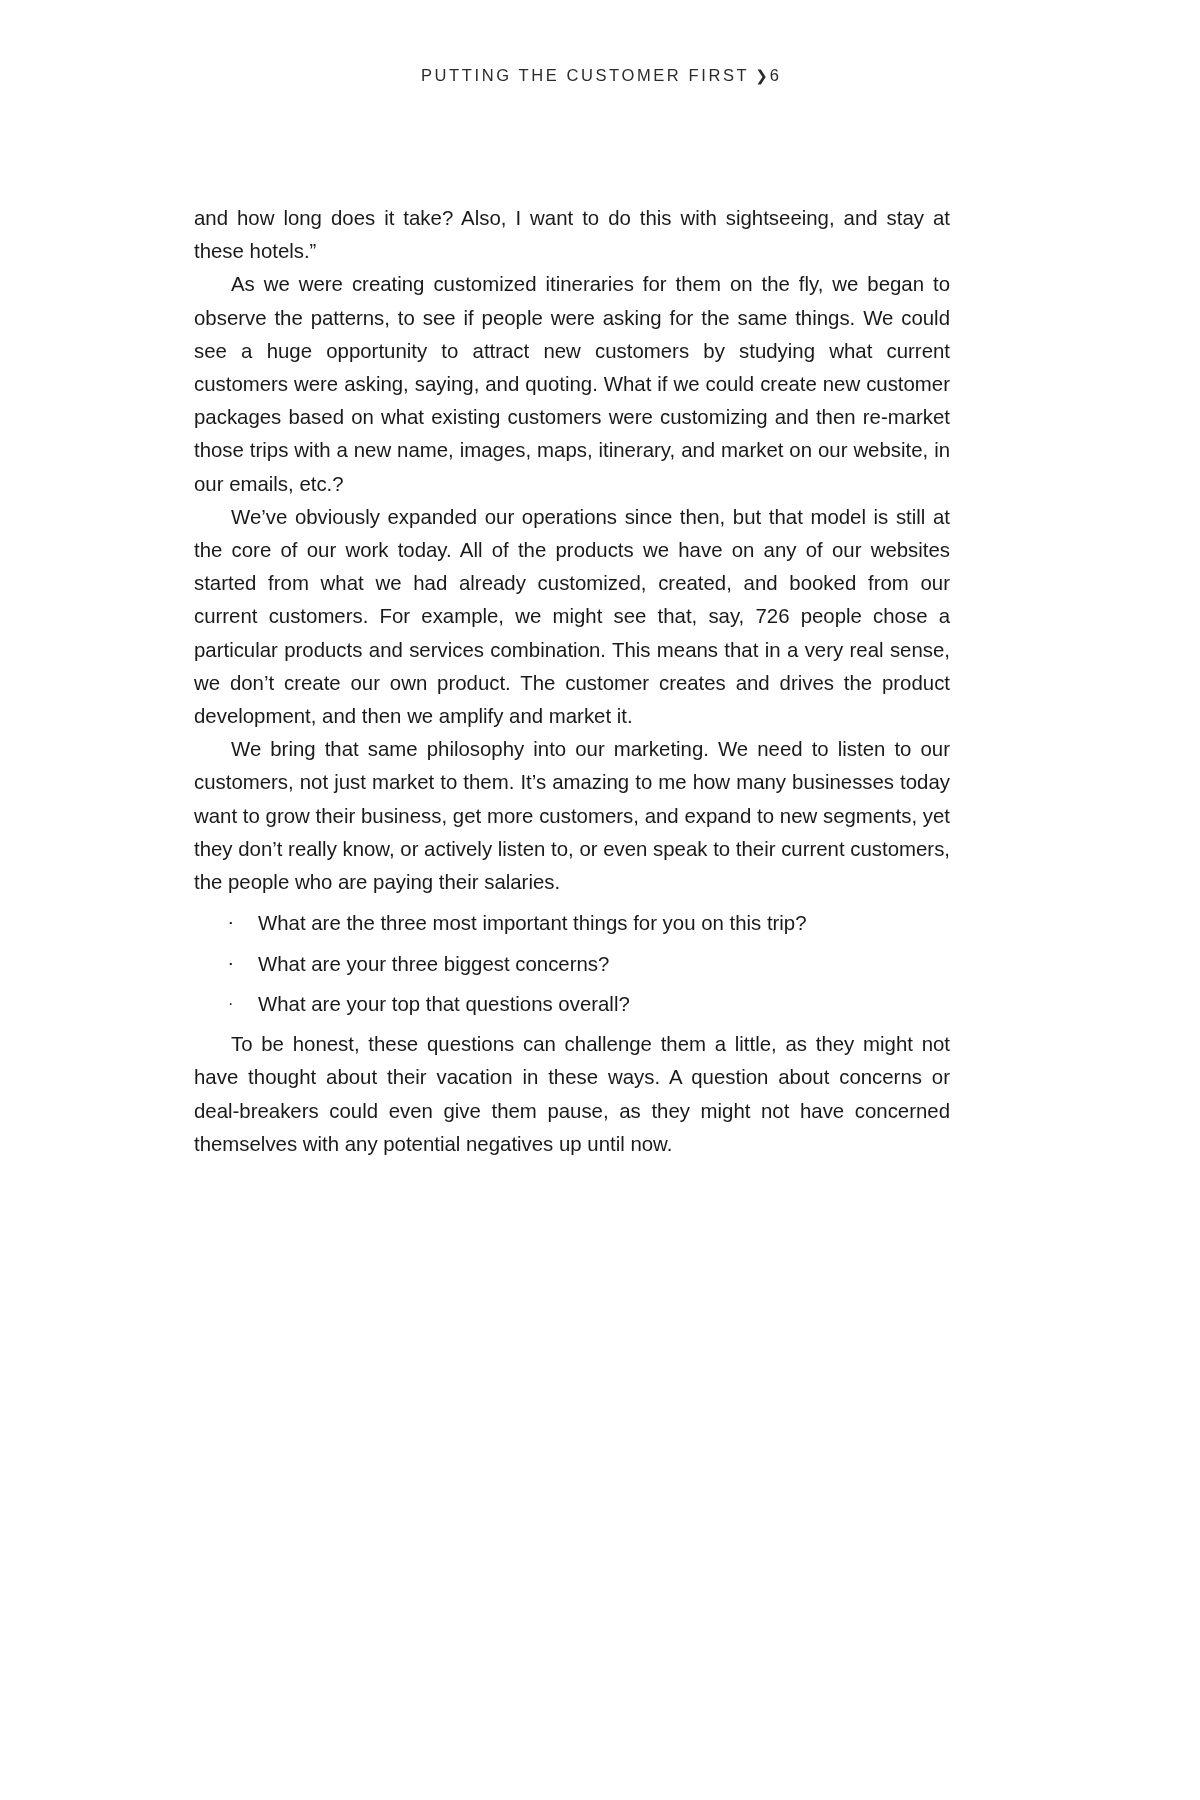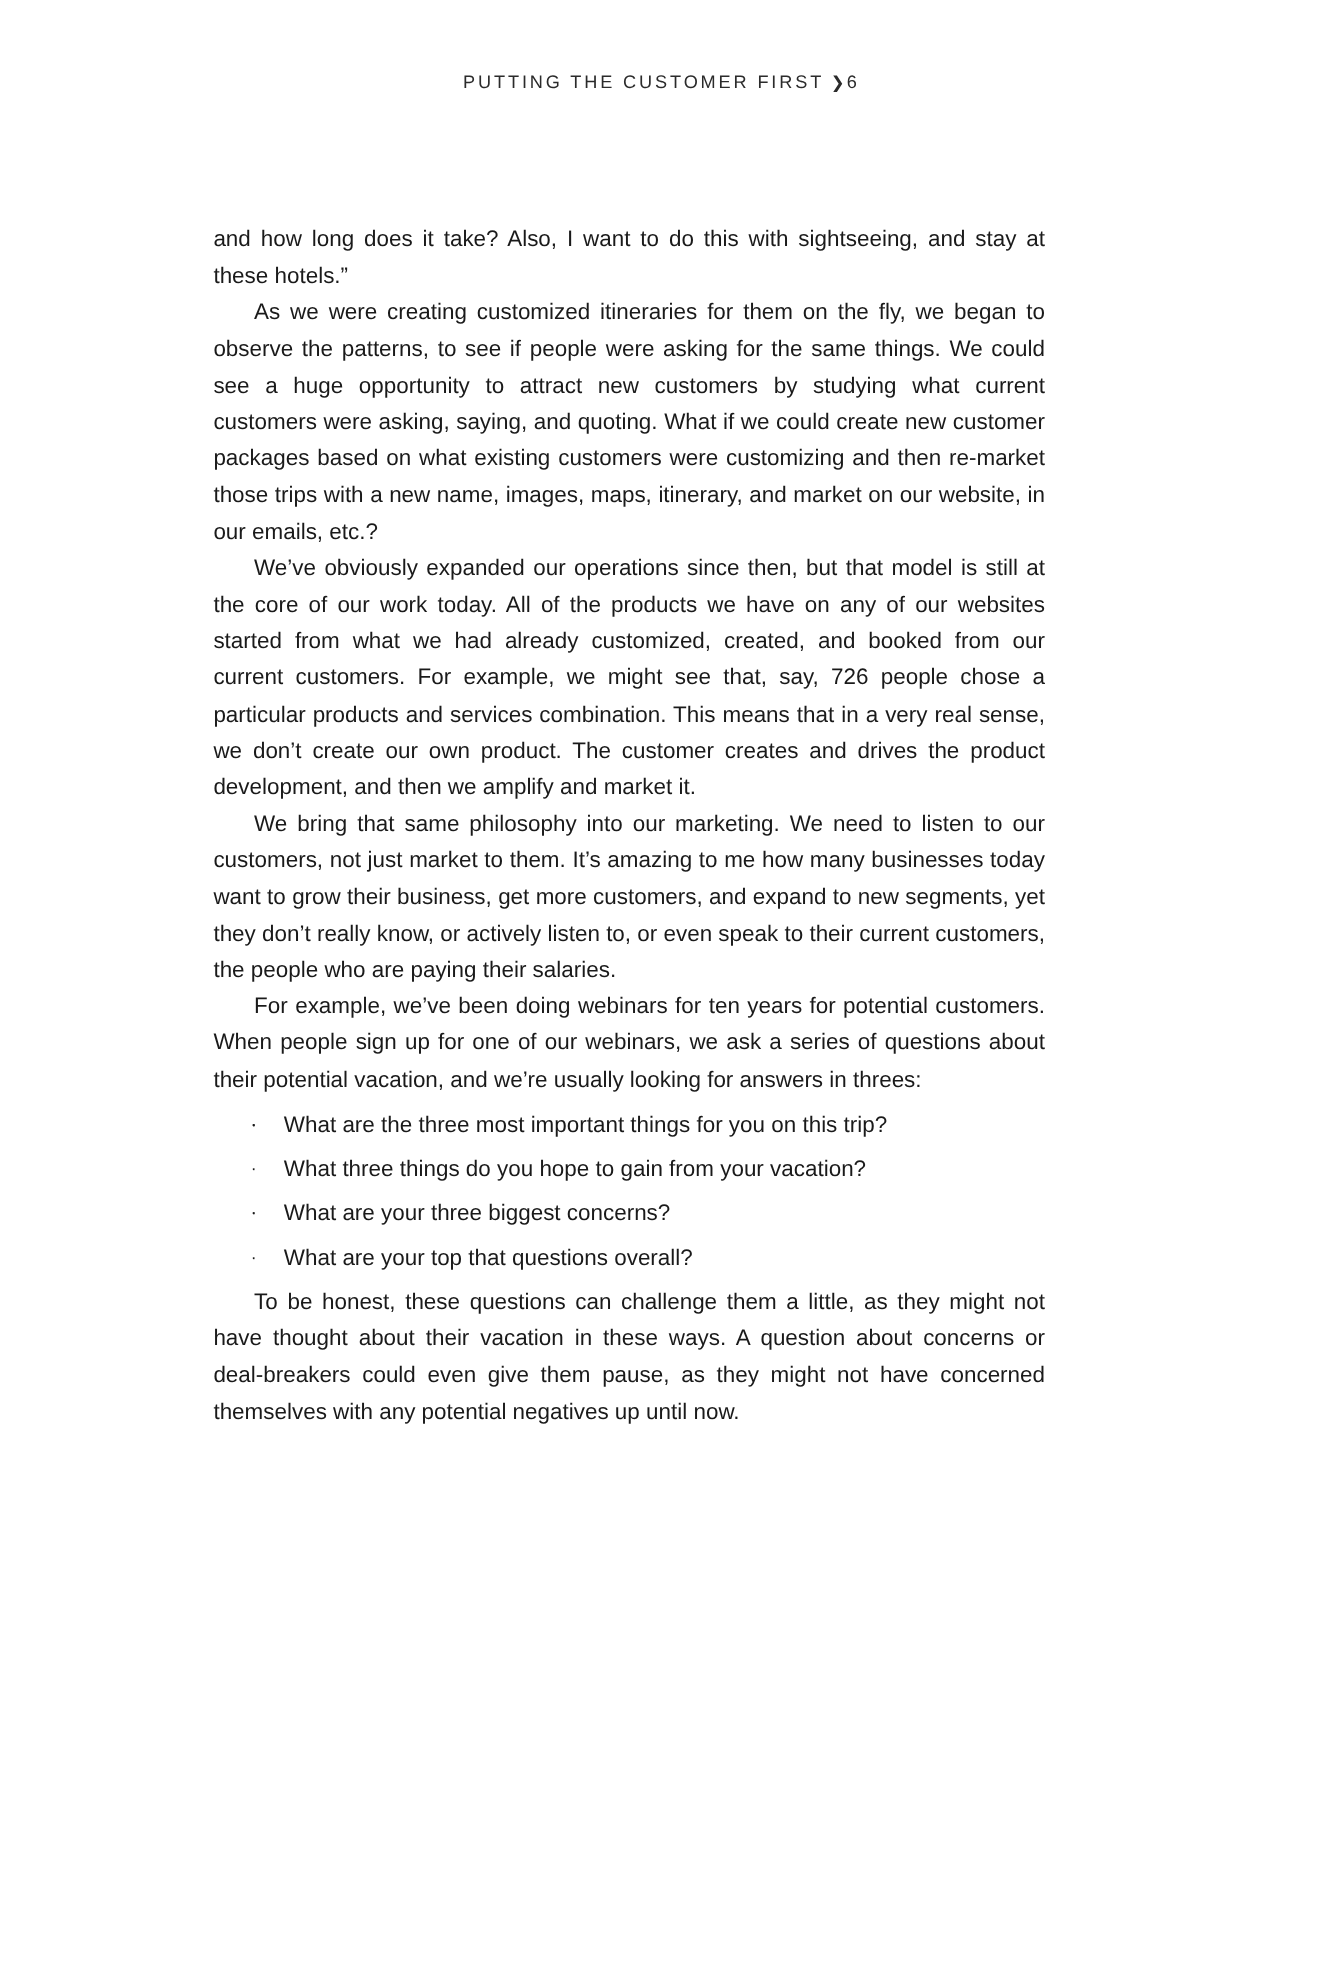--- a/index.html
+++ b/index.html
@@ -98,27 +98,26 @@
   <div class="running-head">
     <span>PUTTING THE CUSTOMER FIRST</span><span class="folio-arrow">❯</span><span class="folio-num">6</span>
   </div>
 
   <div class="body-col">
 
     <p class="para noindent">and how long does it take? Also, I want to do this with sightseeing, and stay at these hotels.”</p>
     <p class="para indent">As we were creating customized itineraries for them on the fly, we began to observe the patterns, to see if people were asking for the same things. We could see a huge opportunity to attract new customers by studying what current customers were asking, saying, and quoting. What if we could create new customer packages based on what existing customers were customizing and then re-market those trips with a new name, images, maps, itinerary, and market on our website, in our emails, etc.?</p>
     <p class="para indent">We’ve obviously expanded our operations since then, but that model is still at the core of our work today. All of the products we have on any of our websites started from what we had already customized, created, and booked from our current customers. For example, we might see that, say, 726 people chose a particular products and services combination. This means that in a very real sense, we don’t create our own product. The customer creates and drives the product development, and then we amplify and market it.</p>
     <p class="para indent">We bring that same philosophy into our marketing. We need to listen to our customers, not just market to them. It’s amazing to me how many businesses today want to grow their business, get more customers, and expand to new segments, yet they don’t really know, or actively listen to, or even speak to their current customers, the people who are paying their salaries.</p>
-    <p class="para indent">For example, we’ve been doing webinars for ten years for potential customers. When people sign up for one of our webinars, we ask a series of questions about their potential vacation, and we’re usually looking for answers in threes:</p>
 
     <ul class="question-list">
       <li><span class="bullet">·</span></li>
       <li><span class="bullet">·</span></li>
       <li><span class="bullet">·</span><span>What are the three most important things for you on this trip?</span></li>
-      <li><span class="bullet">·</span><span>What three things do you hope to gain from your vacation?</span></li>
+      <li><span class="bullet">·</span></li>
       <li><span class="bullet">·</span></li>
       <li><span class="bullet">·</span><span>What are your three biggest concerns?</span></li>
       <li><span class="bullet">·</span><span>What are your top that questions overall?</span></li>
     </ul>
 
     <p class="para indent">To be honest, these questions can challenge them a little, as they might not have thought about their vacation in these ways. A question about concerns or deal-breakers could even give them pause, as they might not have concerned themselves with any potential negatives up until now.</p>
 
   </div>
 </div>
 

